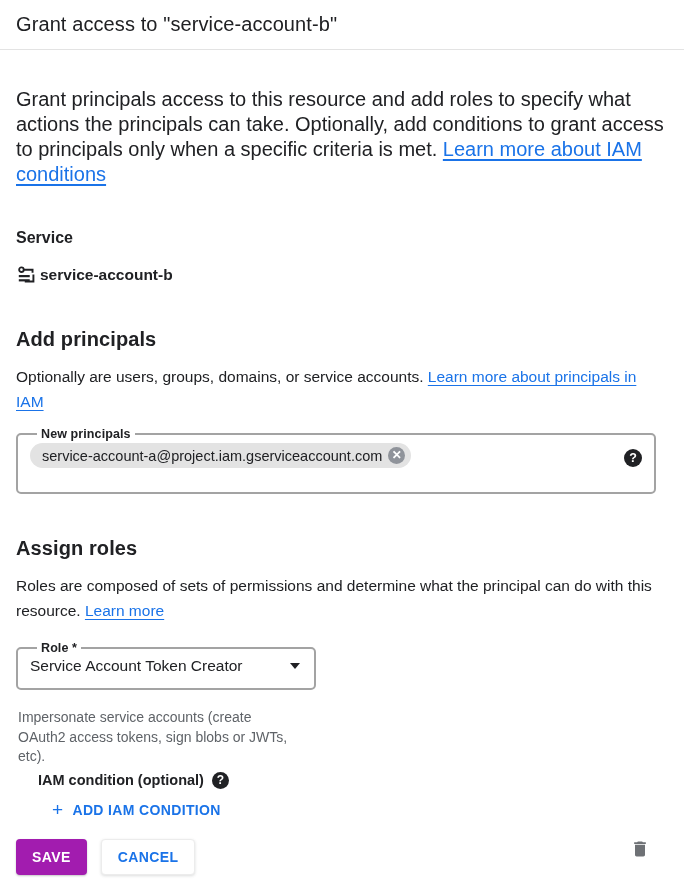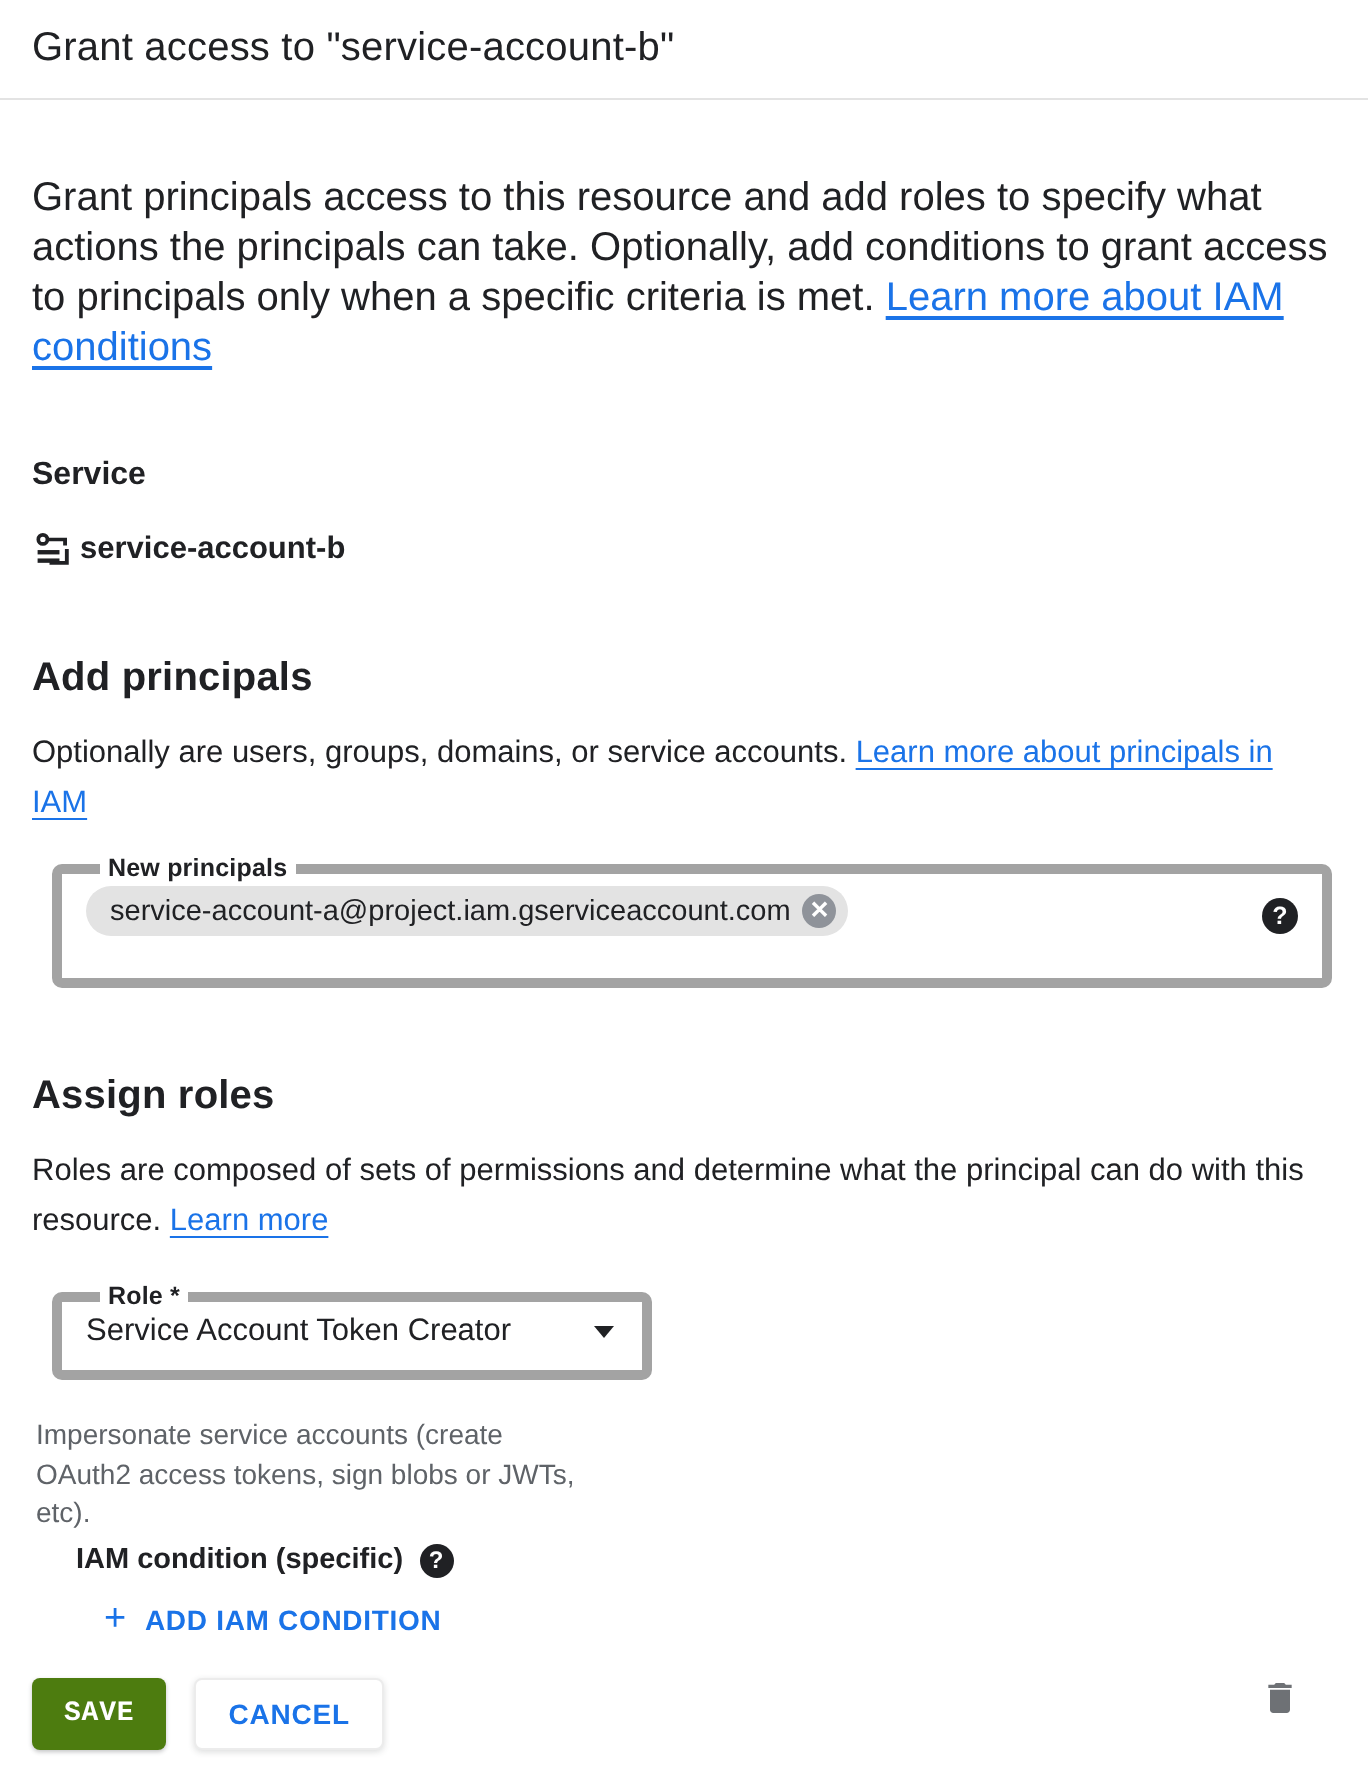--- a/index.html
+++ b/index.html
@@ -62,24 +62,23 @@
   }
   .section-desc {
     margin-top: 13px;
     font-size: 15.5px;
     line-height: 25px;
     color: #202124;
     max-width: 652px;
   }
 
   fieldset.outlined {
-    border: 5px solid #a3a3a3;
+    border: 2px solid #a3a3a3;
     border-radius: 5px;
     background: #fff;
-    margin-left: 10px;
   }
   fieldset.outlined legend {
     font-size: 12.5px;
     font-weight: 600;
     color: #202124;
     padding: 0 4px;
     margin-left: 7px;
     letter-spacing: 0.1px;
   }
   .principals-field {
@@ -233,25 +232,24 @@
     font-family: "Liberation Sans", sans-serif;
     font-size: 14px;
     font-weight: 600;
     letter-spacing: 0.4px;
     border-radius: 4px;
     height: 36px;
     padding: 0 16px;
     cursor: pointer;
   }
   .btn-primary {
-    background: #4d7c0f;
+    background: #a21caf;
     color: #fff;
     border: none;
     box-shadow: 0 1px 2px rgba(60,64,67,.3);
-    font-family: Liberation Mono, monospace;
   }
   .btn-secondary {
     background: #fff;
     color: #1a73e8;
     border: 1px solid #ececec;
     box-shadow: 0 1px 3px rgba(60,64,67,.18);
   }
 </style>
 </head>
 <body>
@@ -302,21 +300,21 @@
         <div class="role-field-inner">
           <span class="role-value">Service Account Token Creator</span>
           <span class="caret-down"></span>
         </div>
       </fieldset>
       <div class="role-help">Impersonate service accounts (create OAuth2 access tokens, sign blobs or JWTs, etc).</div>
     </div>
 
     <div class="condition-col">
       <div class="condition-label-row">
-        <span class="condition-label">IAM condition (specific)</span>
+        <span class="condition-label">IAM condition (optional)</span>
         <span class="help-icon">?</span>
       </div>
       <button class="text-button">
         <span class="plus-glyph">+</span>
         <span>ADD IAM CONDITION</span>
       </button>
     </div>
 
     <button class="trash-button">
       <span>

